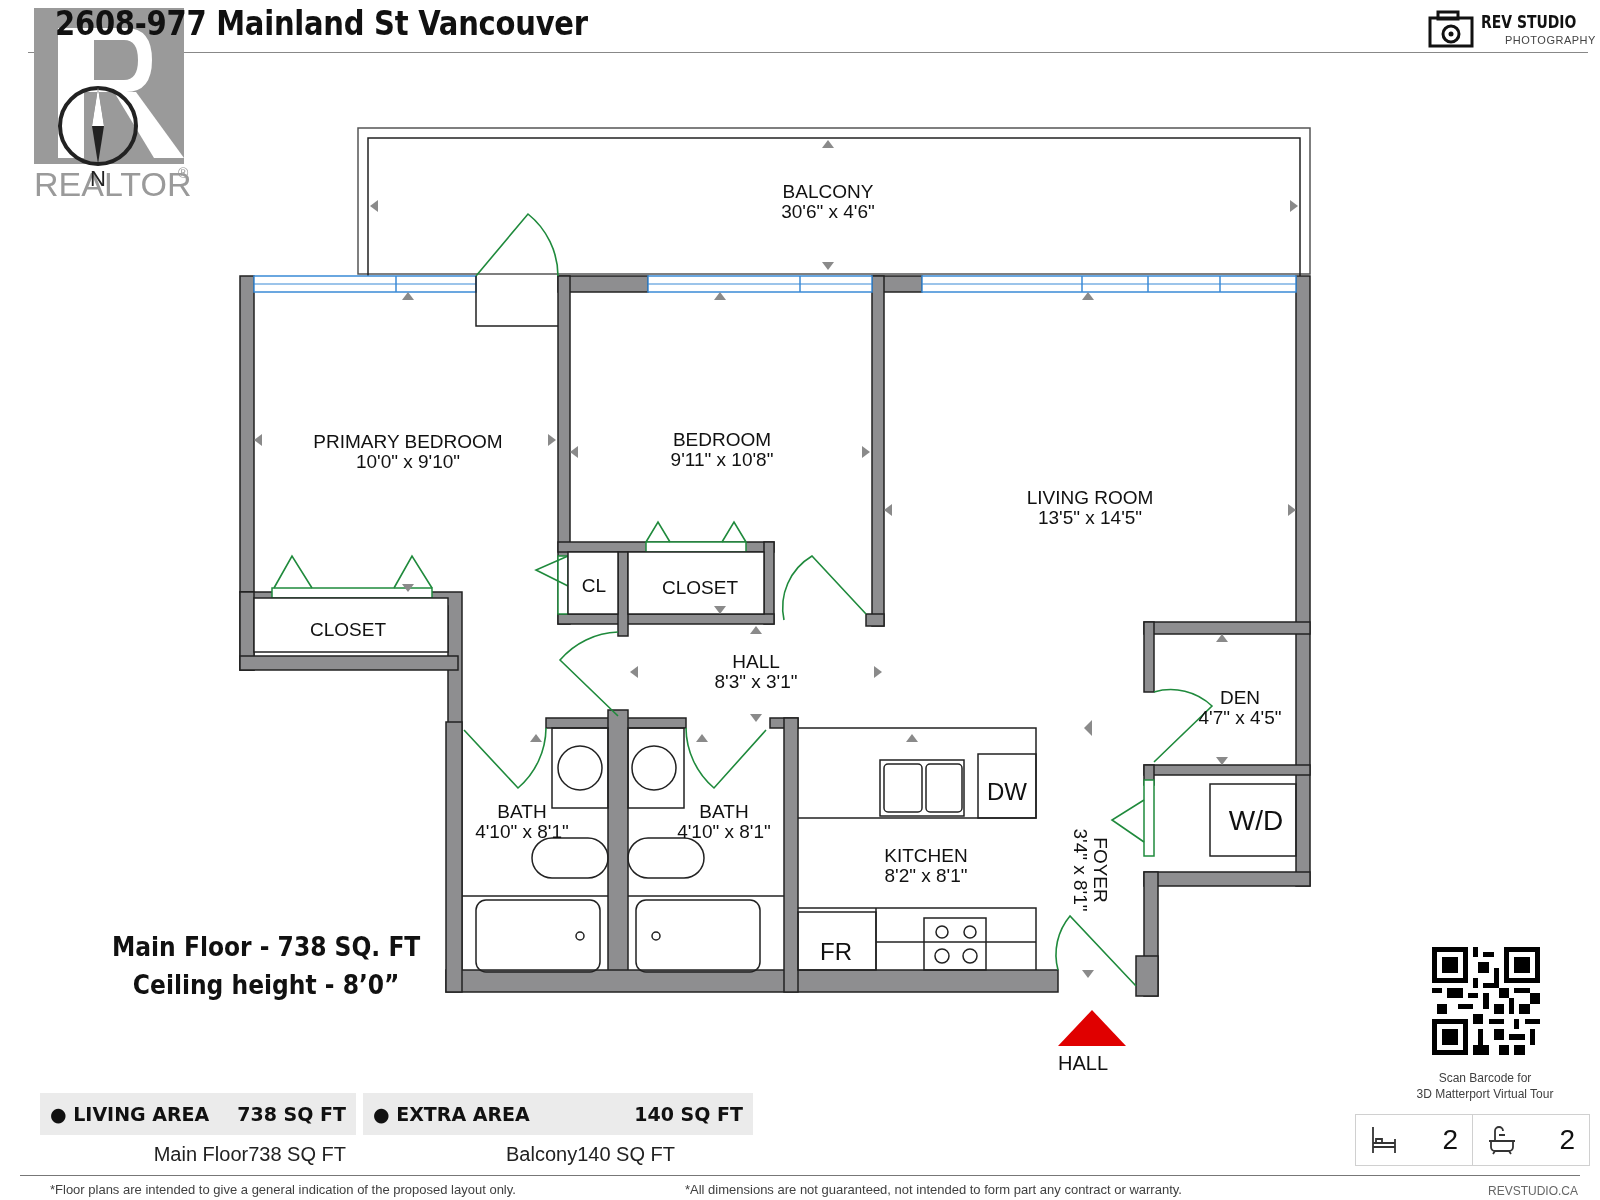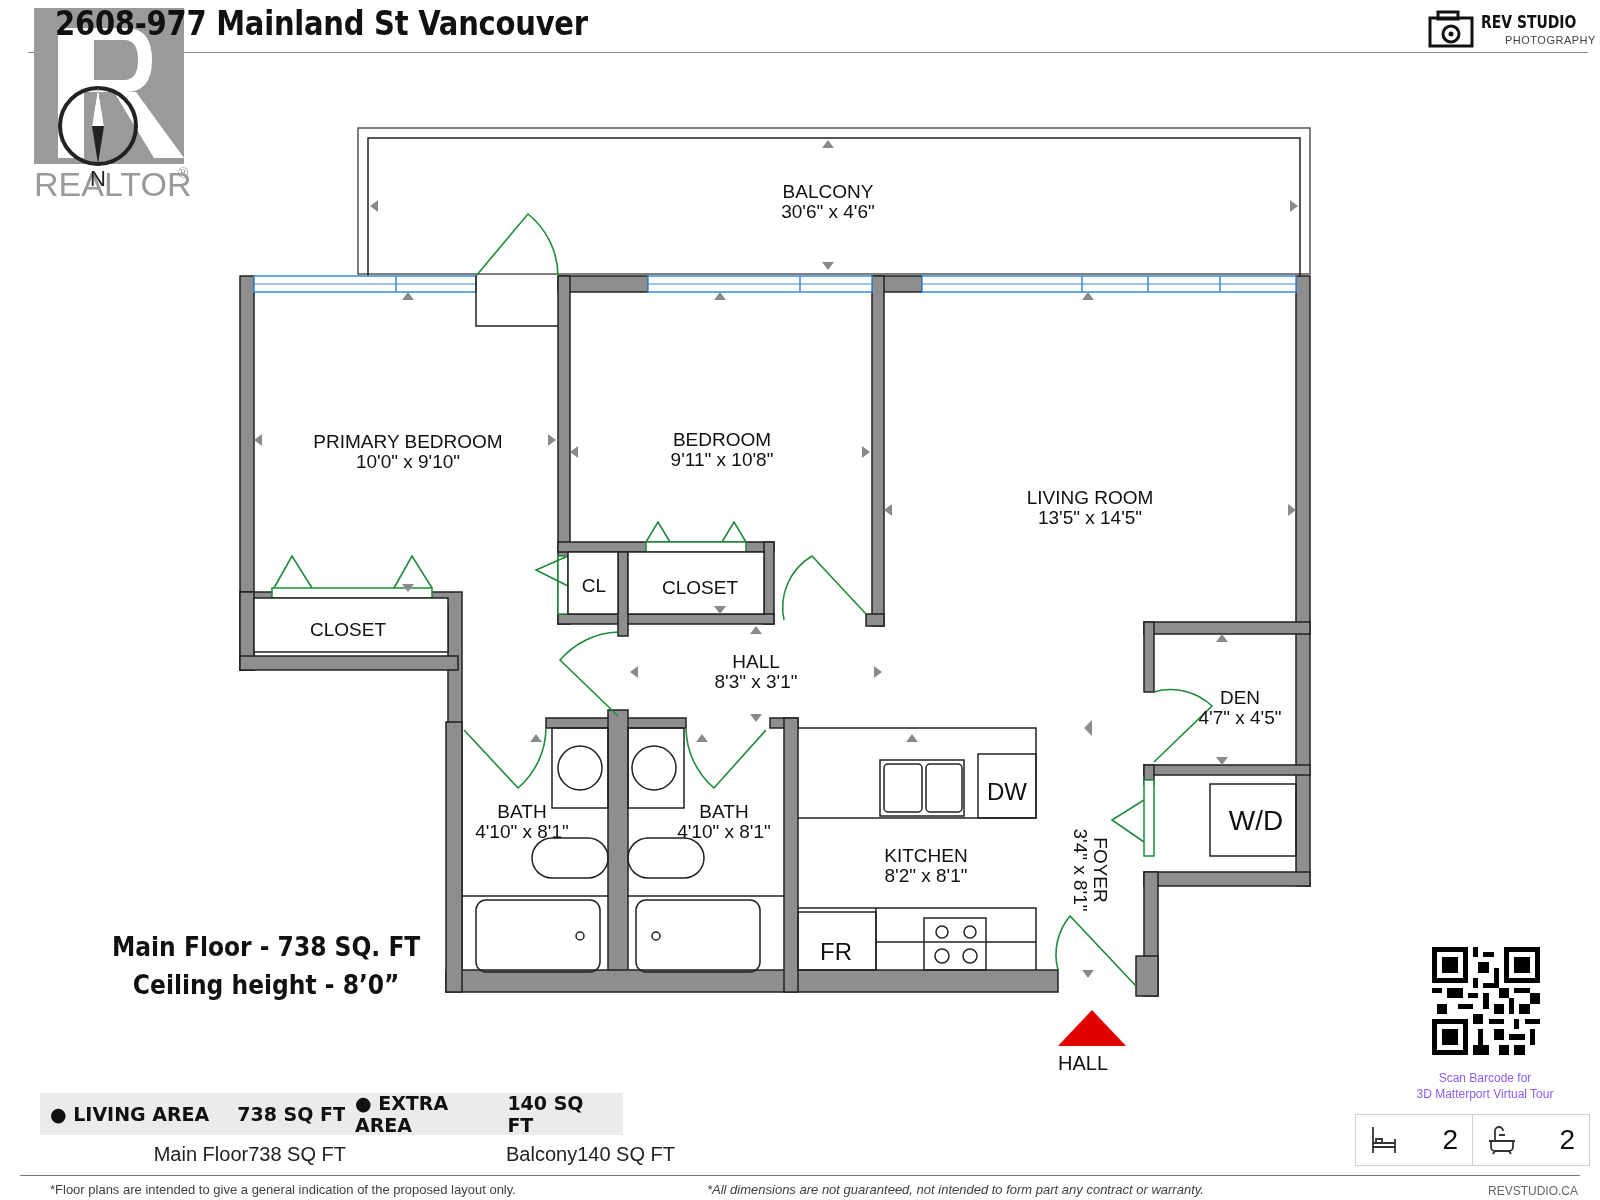--- a/index.html
+++ b/index.html
@@ -7,21 +7,21 @@
   .abs { position:absolute; }
   .title { left:55px; top:4px; font-size:33px; font-weight:bold; color:#111; letter-spacing:-0.3px; font-family:"DejaVu Sans", sans-serif; transform:scaleX(0.88); transform-origin:left top; white-space:nowrap; z-index:3; }
   .title-rule { left:28px; top:52px; width:1560px; height:1px; background:#888; }
   .realtor { left:34px; top:8px; width:158px; height:200px; z-index:2; }
   .brand-name { left:1481px; top:12px; font-size:17px; font-weight:bold; font-family:"DejaVu Sans", sans-serif; transform:scaleX(0.82); transform-origin:left top; white-space:nowrap; }
   .brand-sub { left:1481px; top:34px; font-size:11px; color:#444; letter-spacing:0.5px; white-space:nowrap;padding-left:24px; }
   .plan { left:0; top:0; width:1600px; height:1200px; }
   .floor-summary { left:112px; top:928px; font-family:"DejaVu Sans", sans-serif; font-weight:bold; font-size:26px; line-height:38px; text-align:center; transform:scaleX(0.9); transform-origin:left top; white-space:nowrap; }
   .entry-label { left:1058px; top:1052px; font-size:20px; }
   .qr { left:1432px; top:947px; width:108px; height:108px; }
-  .qr-caption { left:1395px; top:1070px; width:180px; text-align:center; font-size:12px; line-height:16px; color:#8b5cf6; }
+  .qr-caption { left:1395px; top:1070px; width:180px; text-align:center; font-size:12px; line-height:16px; color:#404040; }
   .counts { left:1355px; top:1114px; width:233px; height:50px; border:1px solid #d0d0d0; display:flex; }
   .count-cell { flex:1; display:flex; align-items:center; justify-content:space-between; padding:0 14px; font-size:28px; color:#111; }
   .count-cell + .count-cell { border-left:1px solid #d0d0d0; }
   .area-table { left:40px; top:1093px; width:645px; }
   .area-head { position:absolute; top:0; height:42px; background:#ebebeb; display:flex; align-items:center; justify-content:space-between; padding:0 10px; box-sizing:border-box; font-family:"DejaVu Sans", sans-serif; font-weight:bold; font-size:19px; }
   .area-row { position:absolute; top:44px; height:34px; display:flex; align-items:center; justify-content:flex-end; padding:0 10px; box-sizing:border-box; font-size:20px; color:#222; }
   .bottom-rule { left:20px; top:1175px; width:1560px; height:1px; background:#777; }
   .disclaimer { top:1182px; font-size:13px; color:#404040; white-space:nowrap; }
   .site { left:1488px; top:1184px; font-size:12px; color:#666; }
 </style>
@@ -283,30 +283,30 @@
     </svg>
     <span>2</span>
   </div>
 </div>
 
 <div class="abs area-table">
   <div class="area-head" style="left:0;width:316px;">
     <span>● <span>LIVING AREA</span></span>
     <span>738 SQ FT</span>
   </div>
-  <div class="area-head" style="left:305px;width:278px;">
+  <div class="area-head" style="left:323px;width:390px;">
     <span>● <span>EXTRA AREA</span></span>
     <span>140 SQ FT</span>
   </div>
   <div class="area-row" style="left:0;width:316px;">
     <span>Main Floor</span>
     <span>738 SQ FT</span>
   </div>
   <div class="area-row" style="left:323px;width:322px;">
     <span>Balcony</span>
     <span>140 SQ FT</span>
   </div>
 </div>
 
 <div class="abs bottom-rule"></div>
 <div class="abs disclaimer" style="left:50px;">*Floor plans are intended to give a general indication of the proposed layout only.</div>
-<div class="abs disclaimer" style="left:707px;font-style:italic;">*All dimensions are not guaranteed, not intended to form part any contract or warranty.</div>
+<div class="abs disclaimer" style="left:685px;">*All dimensions are not guaranteed, not intended to form part any contract or warranty.</div>
 <div class="abs site">REVSTUDIO.CA</div>
 
 </body></html>

